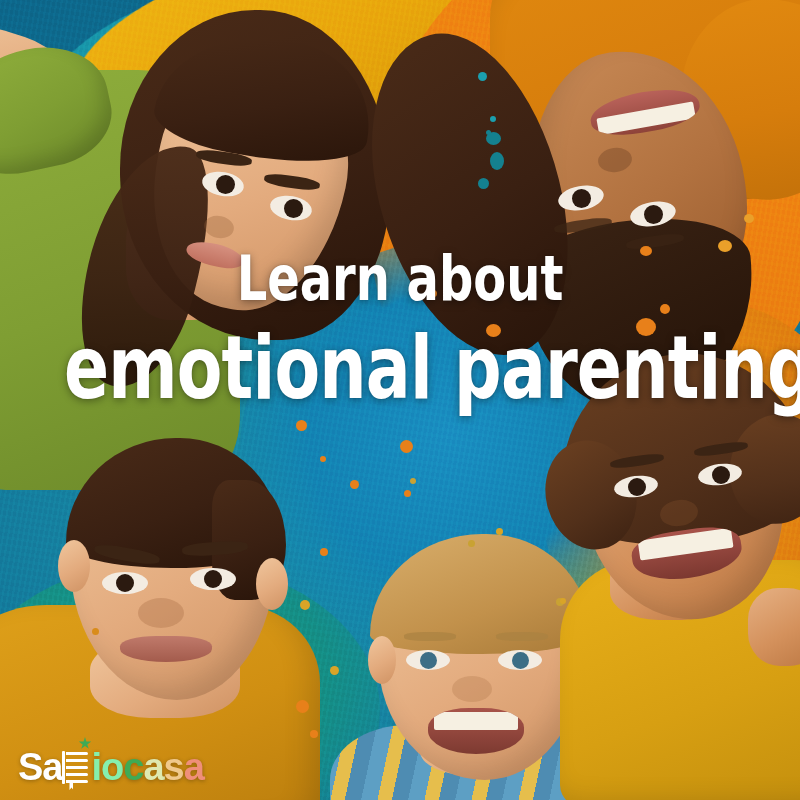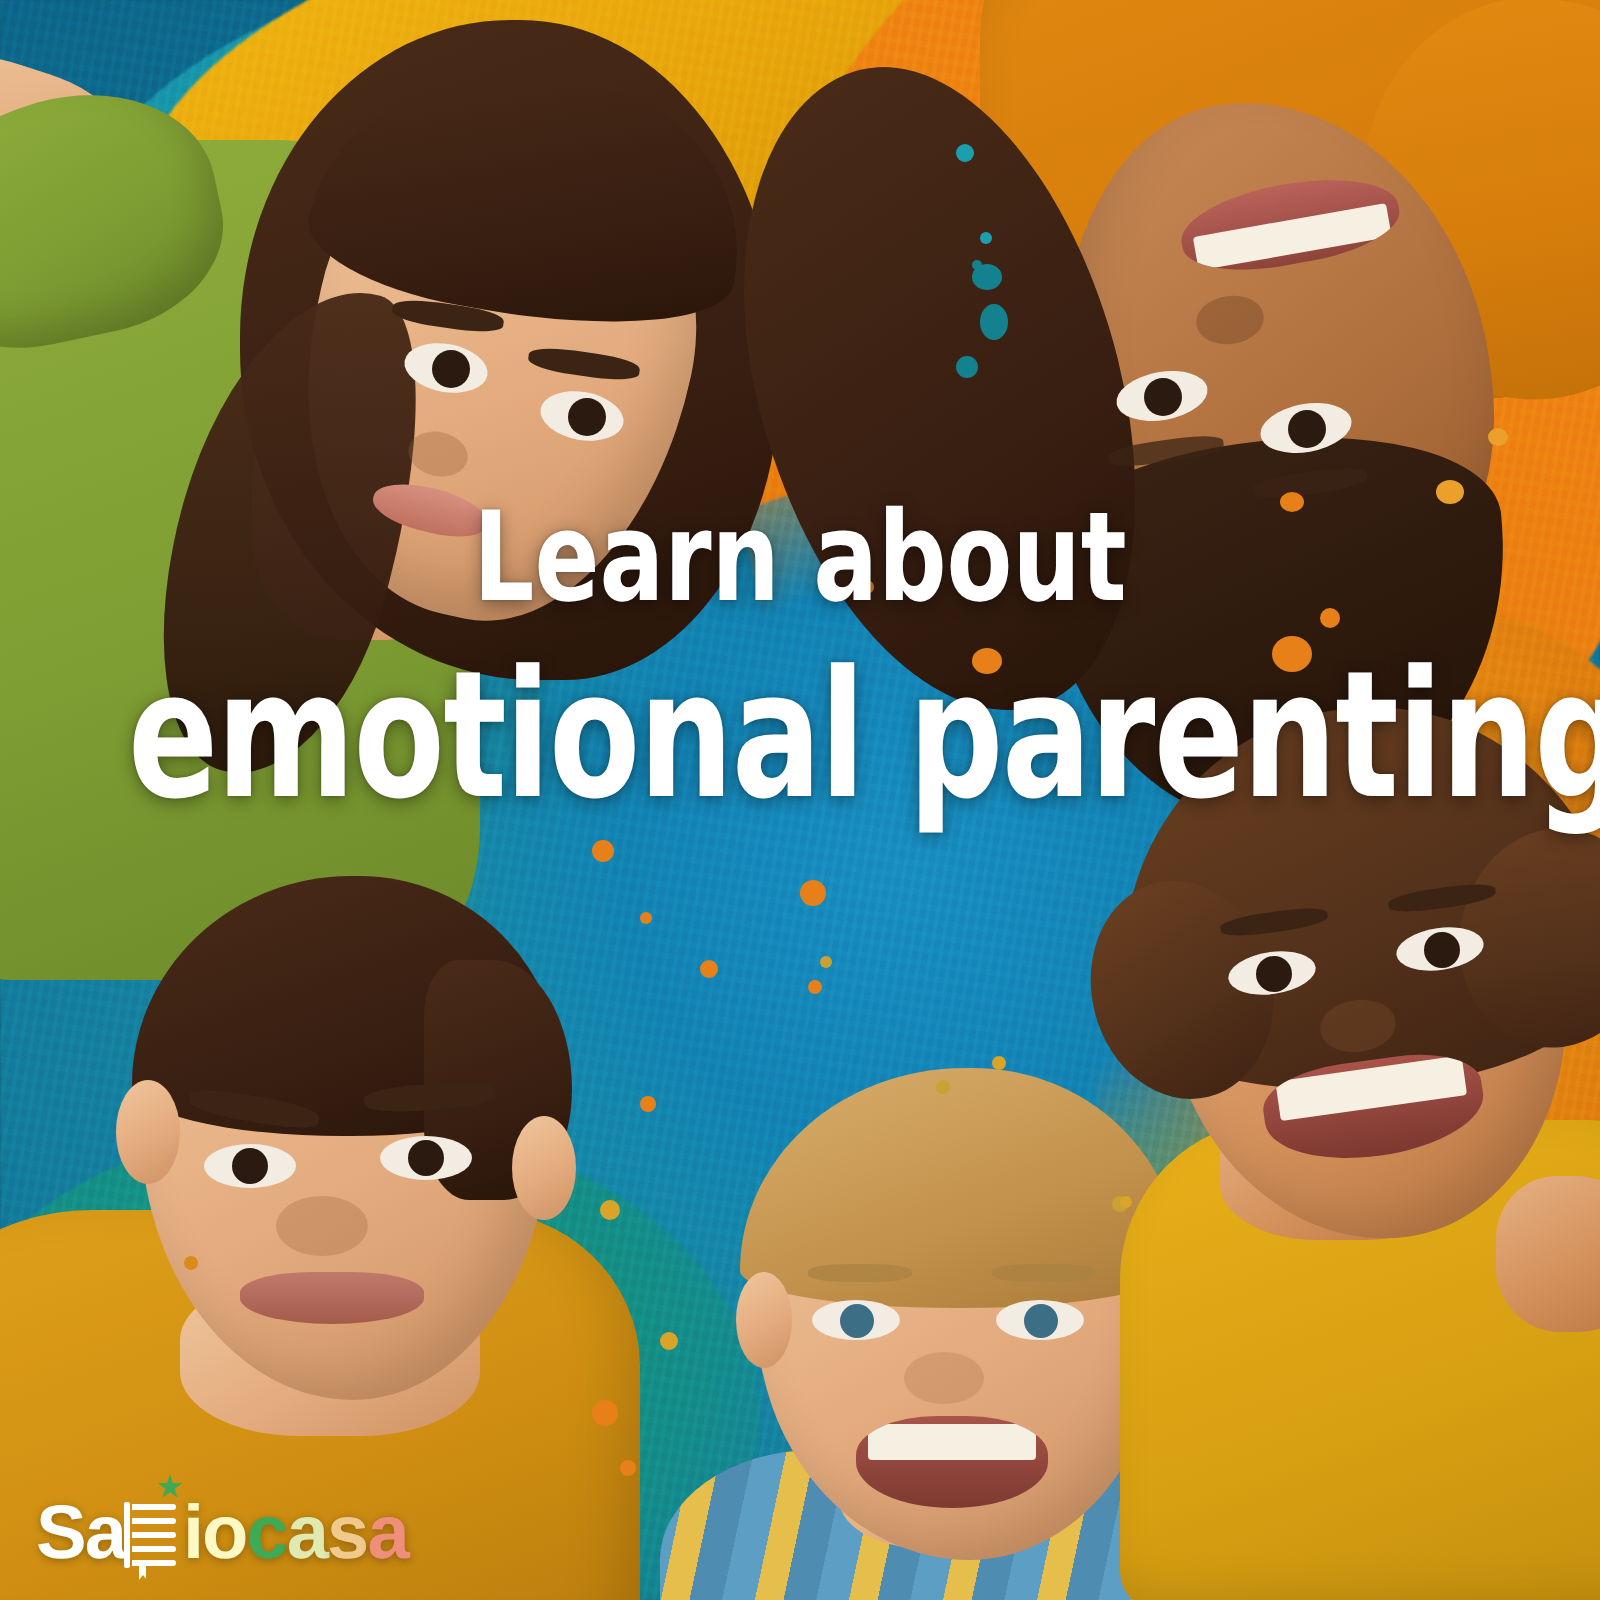--- a/index.html
+++ b/index.html
@@ -102,21 +102,21 @@
     display:flex;align-items:flex-end;
     font-family:"Liberation Sans","DejaVu Sans",sans-serif;
     font-weight:bold;font-size:38px;line-height:1;
     letter-spacing:-1px;
     text-shadow:0 1px 4px rgba(0,0,0,.30);
     user-select:none;
     margin-top:28px;
   }
   .logo span{display:inline-block;}
   .logo-sa{color:#ffffff;}
-  .logo-io{color:#fef9c3;text-align:center;}
+  .logo-io{color:#86efac;text-align:center;}
   .logo-c{color:#3faa55;}
   .logo-a1{color:#dfe9b0;}
   .logo-s{color:#f0c98c;}
   .logo-a2{color:#ef8f79;}
 
   
   .bookmark-b{
     position:relative;width:28px;height:38px;margin:0 1px 0 0;
   }
   .bookmark-b .spine{

